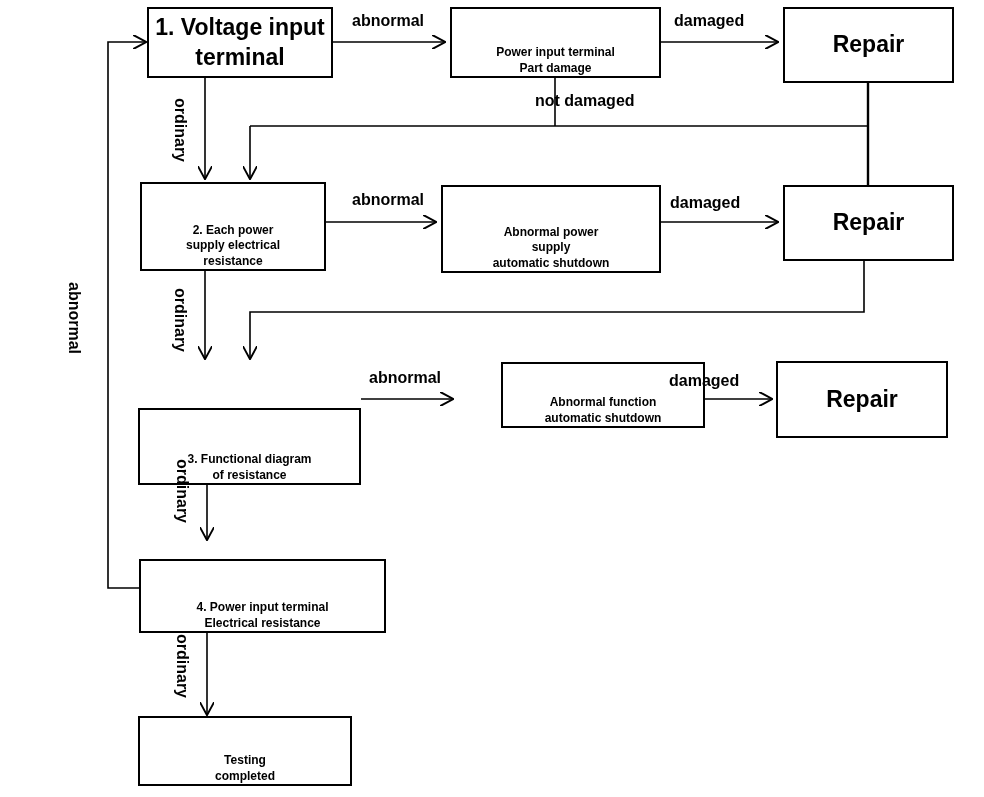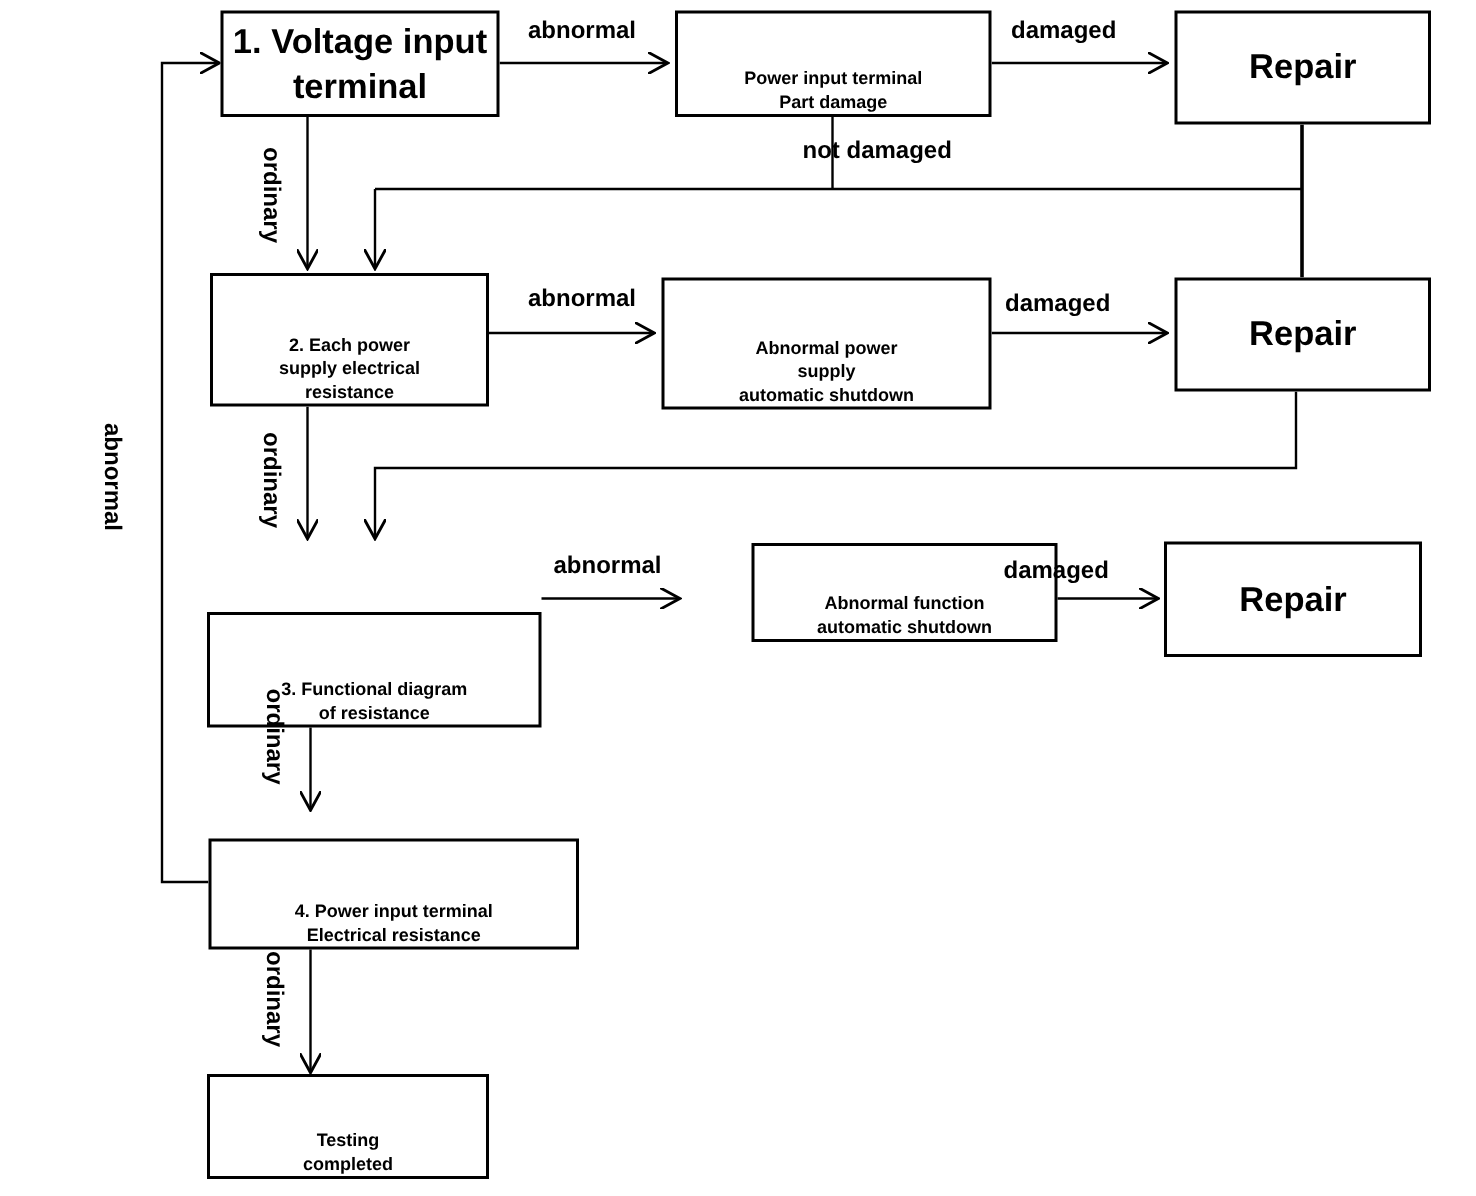--- a/index.html
+++ b/index.html
@@ -159,21 +159,21 @@
 
   <div class="node n-lg" style="left:776px; top:361px; width:172px; height:77px;">
     <span class="nlabel">Repair</span>
   </div>
 
   <div class="node n-md" style="left:139px; top:542px; width:247px; height:74px;margin-top:17px;">
     <span class="nlabel">4.  Power input terminal
 Electrical resistance</span>
   </div>
 
-  <div class="node n-md" style="left:138px; top:716px; width:188px; height:70px;">
+  <div class="node n-md" style="left:138px; top:716px; width:214px; height:70px;">
     <span class="nlabel">Testing
 completed</span>
   </div>
 
   <div class="edge-label" style="left:352px; top:12px;">abnormal</div>
 
   <div class="edge-label" style="left:674px; top:12px;">damaged</div>
 
   <div class="edge-label" style="left:535px; top:92px;">not damaged</div>
 

